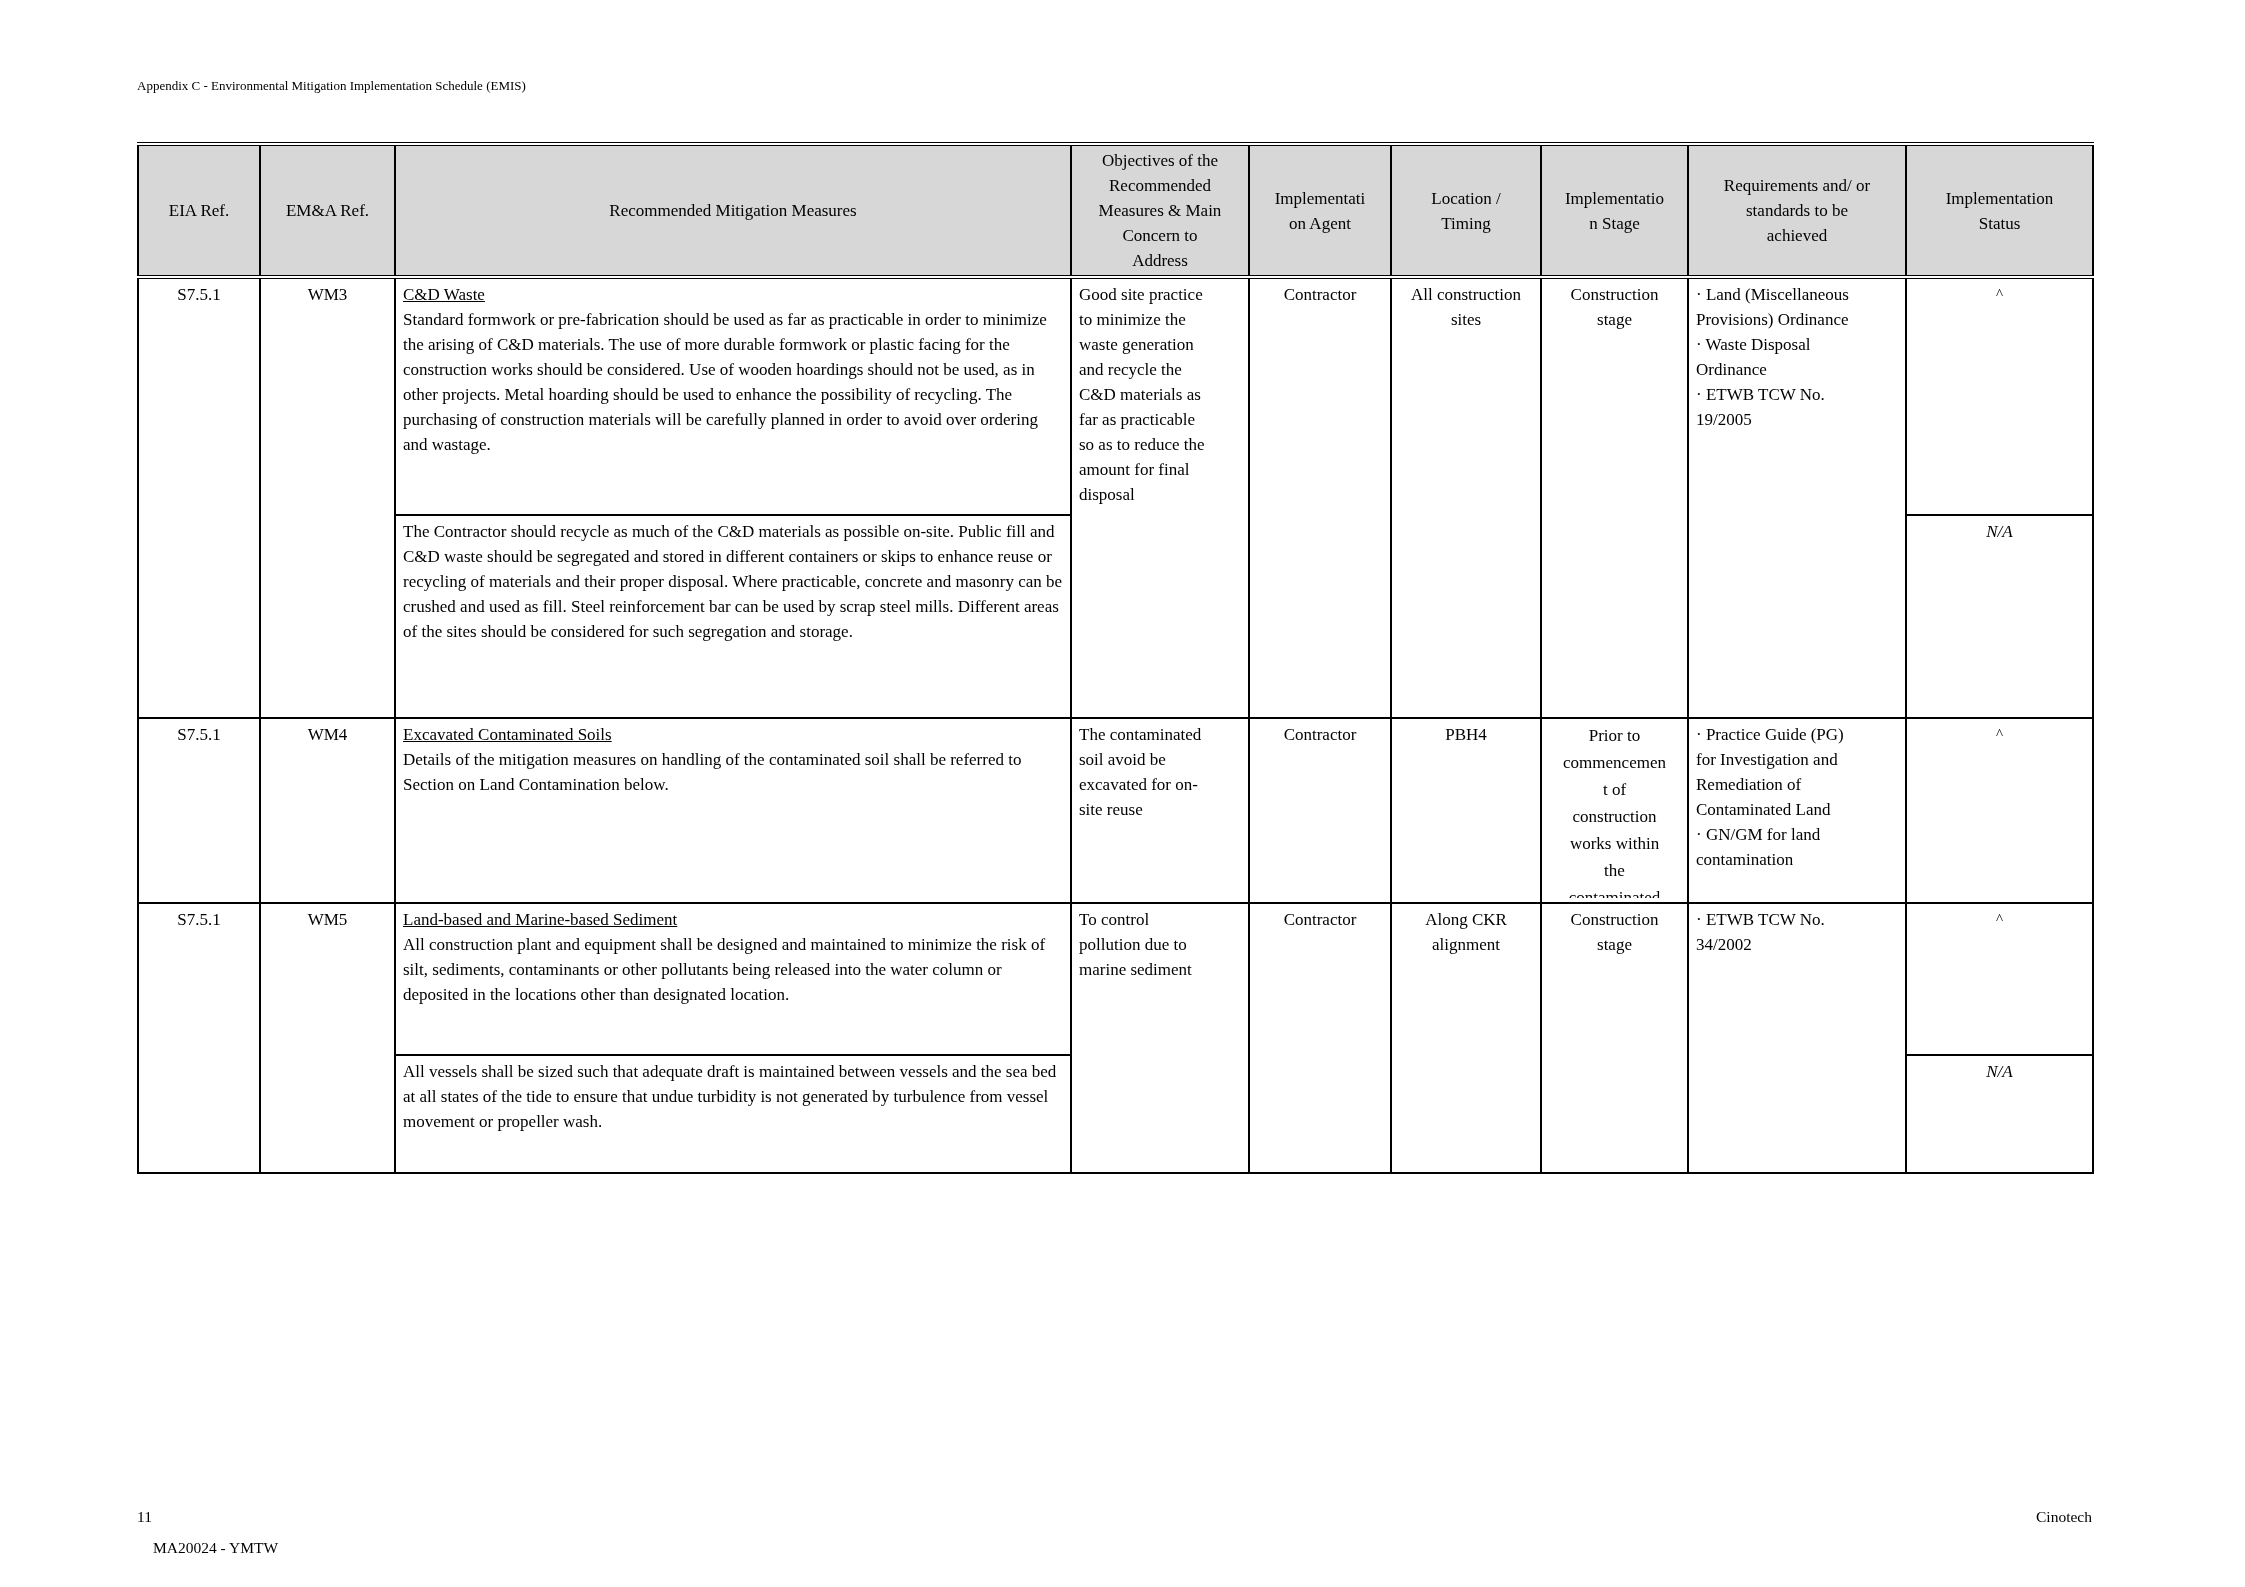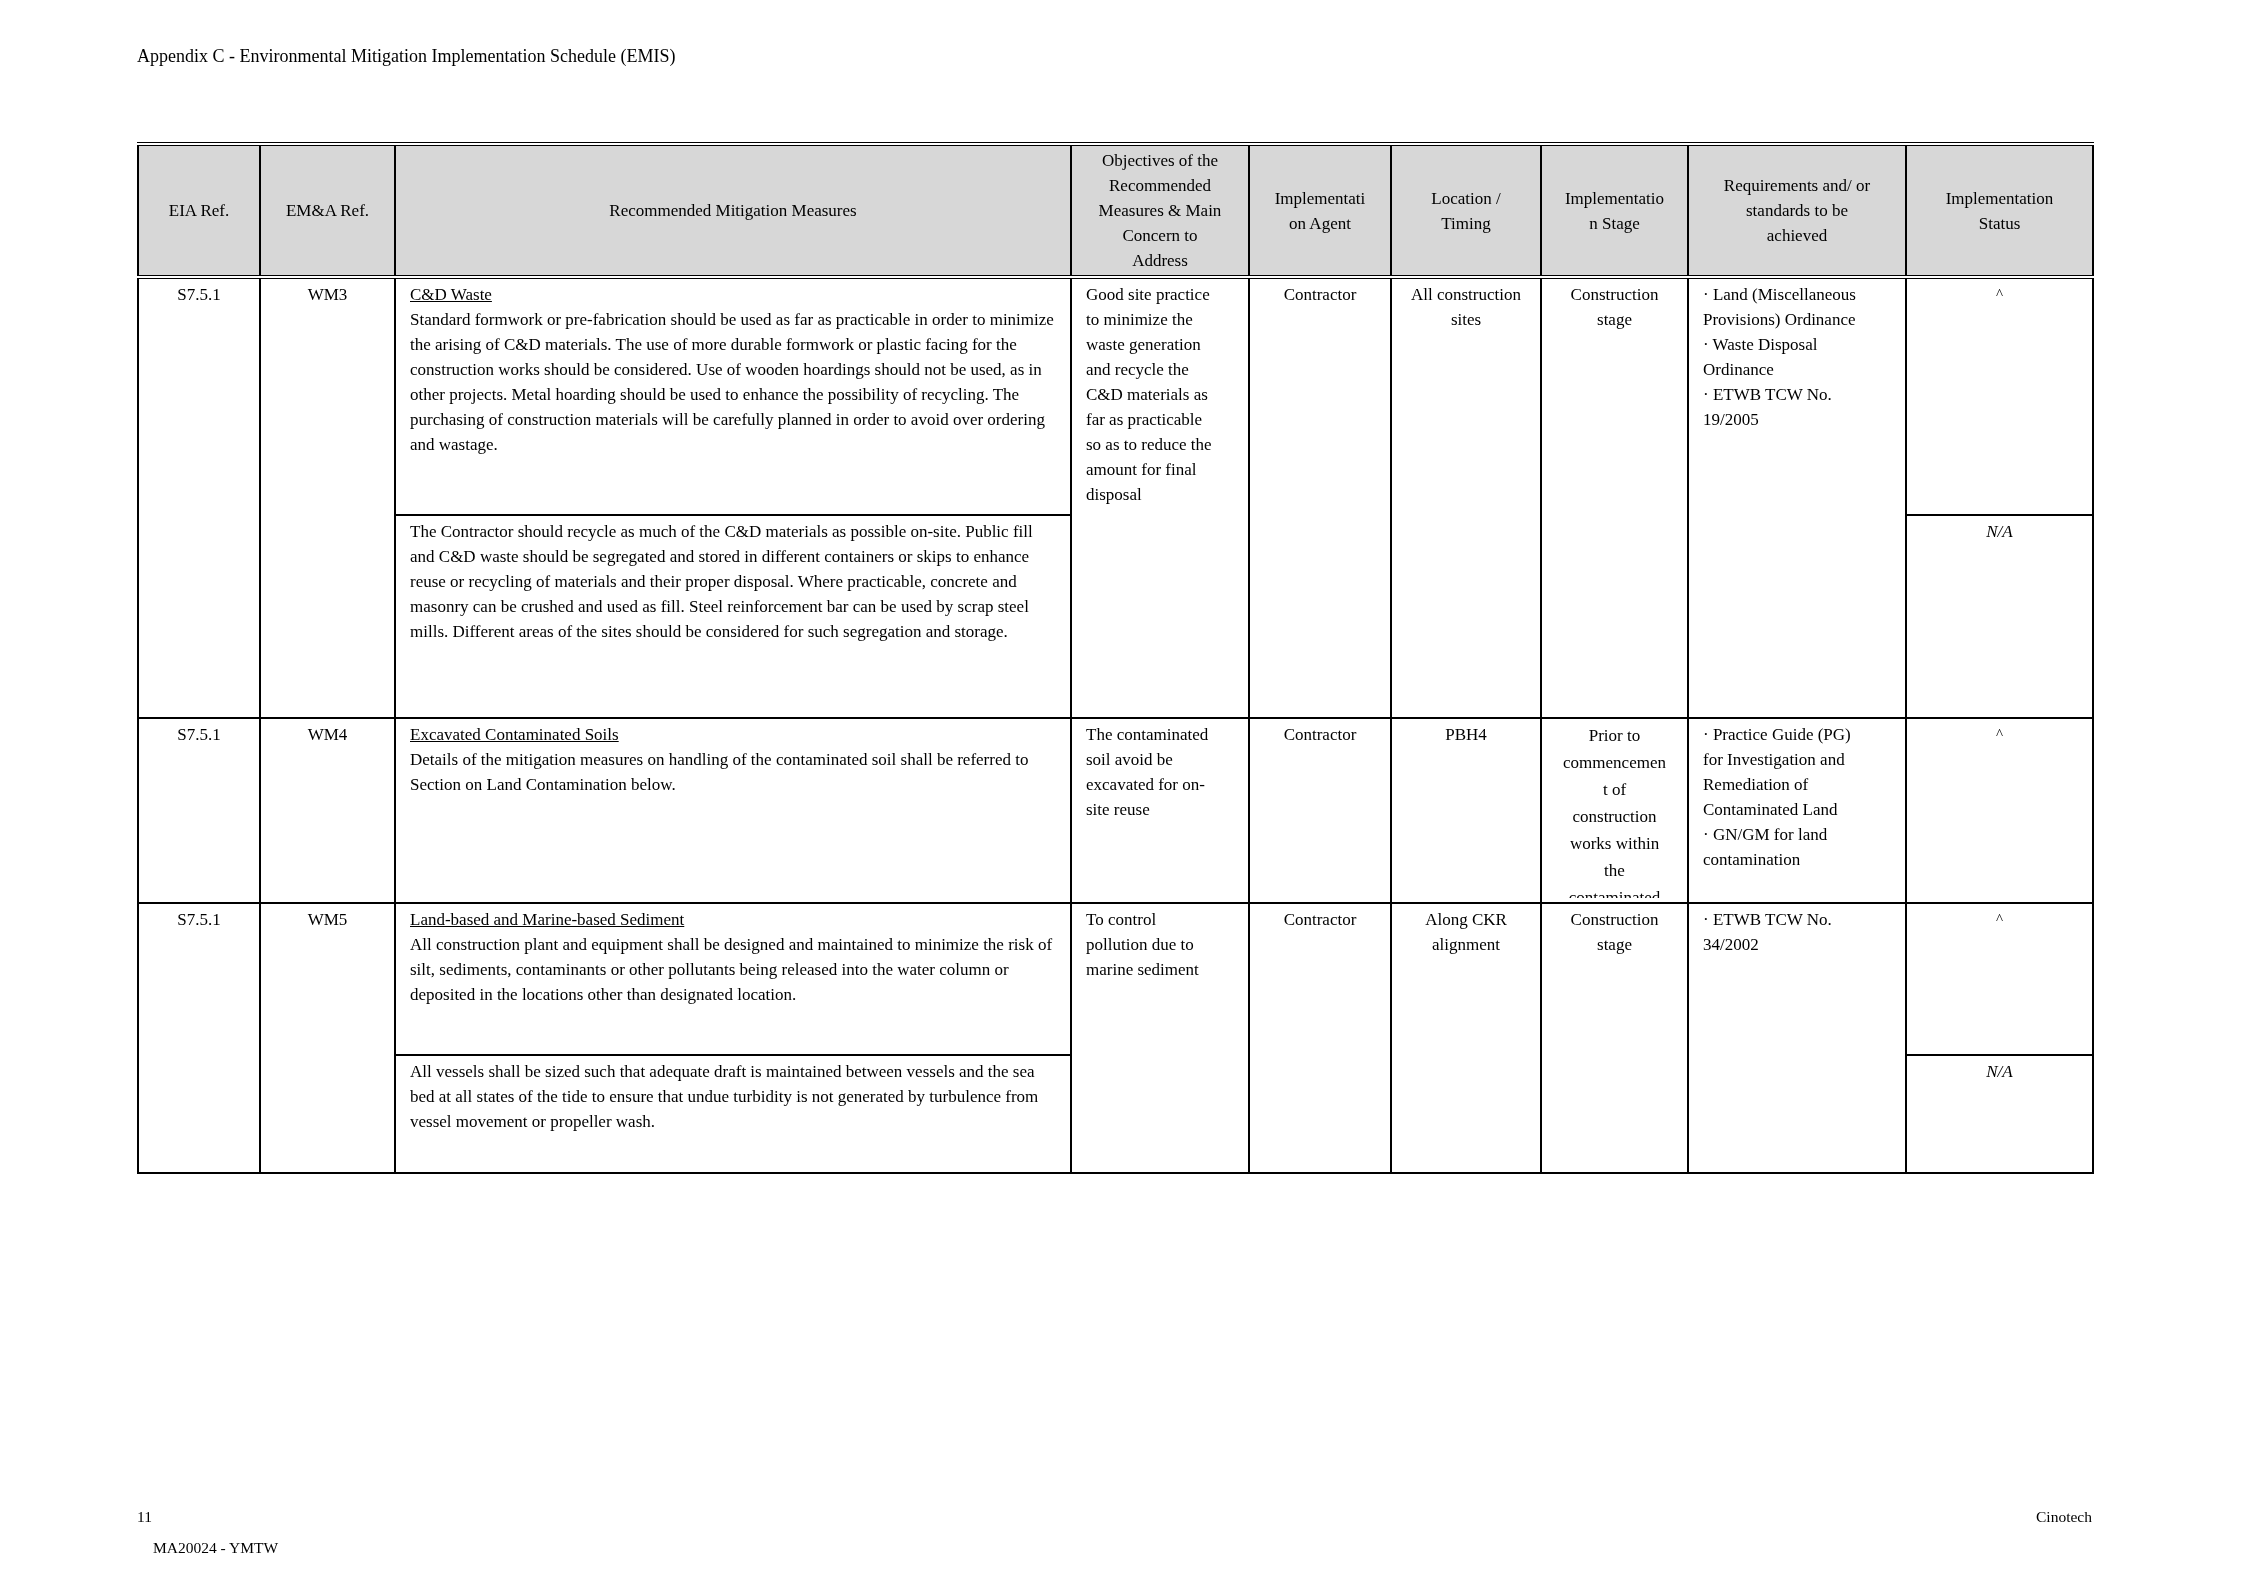--- a/index.html
+++ b/index.html
@@ -4,31 +4,31 @@
 <style>
   :root { --header-bg: #d7d7d7; --border-c: #000000; --text-c: #000000; }
   * { box-sizing: border-box; }
   html, body { margin: 0; padding: 0; }
   body {
     width: 2245px; height: 1587px; position: relative;
     background: #ffffff; color: var(--text-c);
     font-family: "Liberation Serif", "DejaVu Serif", serif;
   }
   .doc-title {
-    position: absolute; left: 137px; top: 46px;
-    font-size: 18px; white-space: nowrap;
+    position: absolute; left: 137px; top: 78px;
+    font-size: 13px; white-space: nowrap;
   }
   table.emis {
     position: absolute; left: 137px; top: 142px;
     width: 1955px; table-layout: fixed;
     border-collapse: collapse; font-size: 17px; line-height: 25px;
   }
   table.emis th, table.emis td {
     border: 2px solid var(--border-c);
-    vertical-align: top; padding: 3px 14px;
+    vertical-align: top; padding: 3px 7px;
     overflow: hidden;
   }
   table.emis th {
     background: var(--header-bg);
     font-weight: normal; text-align: center; vertical-align: middle;
     border-top: 4px double var(--border-c);
     border-bottom: 4px double var(--border-c);
     padding: 2px 4px;
   }
   td.dbl { border-bottom: 4px double var(--border-c); }

